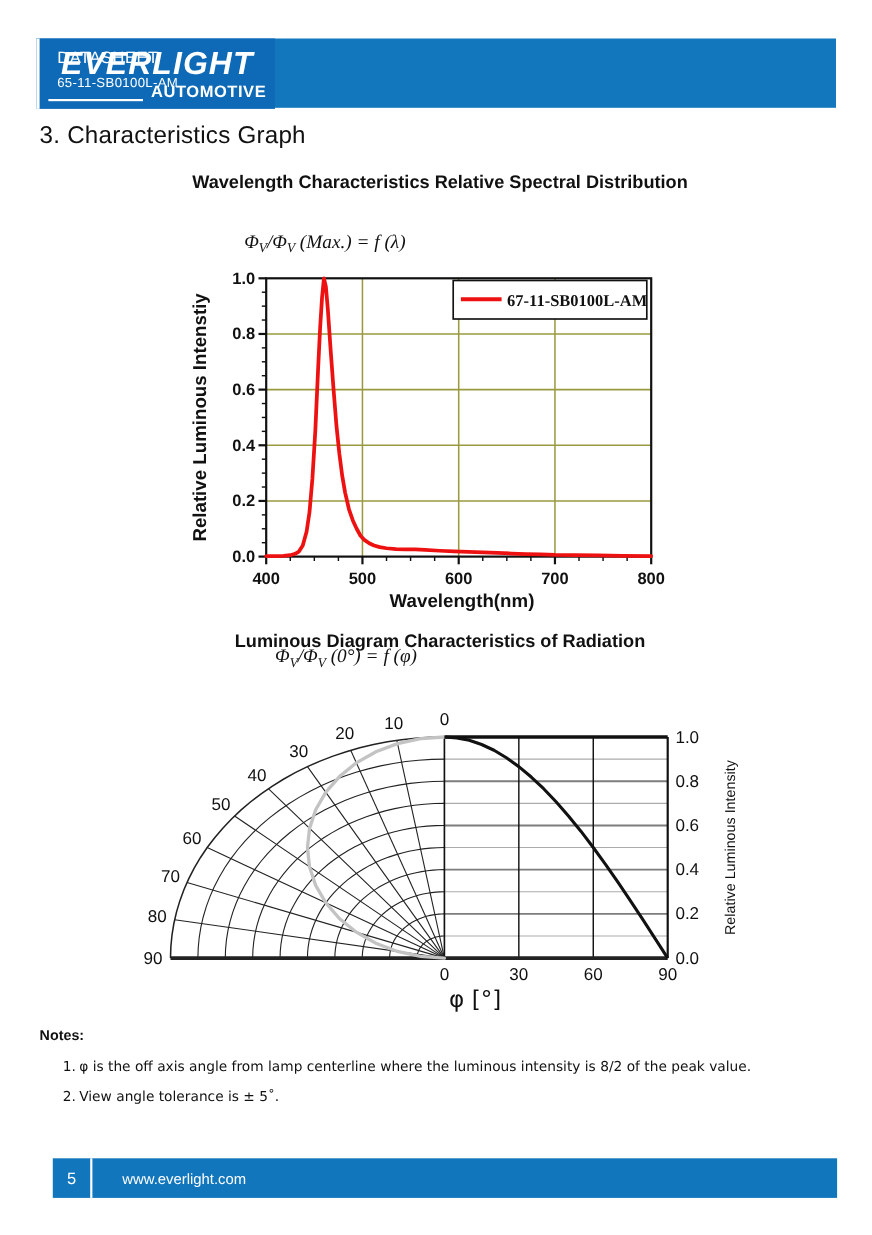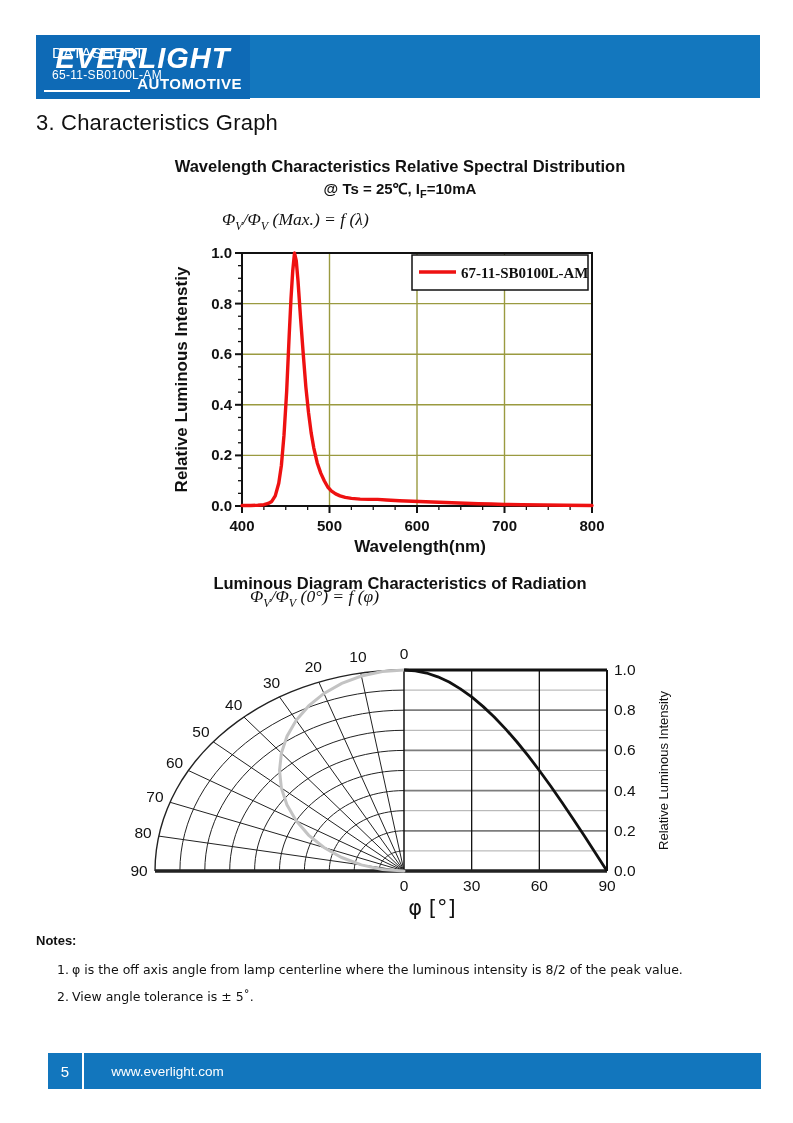--- a/index.html
+++ b/index.html
@@ -55,21 +55,20 @@
         <span class="logo-sub">AUTOMOTIVE</span>
       </div>
     </div>
   </div>
   <div class="abs hdr-doctype">DATASHEET</div>
   <div class="abs hdr-part">65-11-SB0100L-AM</div>
 
   <div class="abs h1">3. Characteristics Graph</div>
 
   <div class="abs c-title">Wavelength Characteristics Relative Spectral Distribution</div>
-  <div class="abs c-sub"><span>@ Ts = 25℃, I</span><sub>F</sub><span>=10mA</span></div>
   <div class="abs formula f1"><span>Φ</span><sub>V</sub><span>/Φ</span><sub>V</sub><span> (Max.) = f (λ)</span></div>
 
   <svg style="left:160px;top:244px;width:460px;height:320px" viewBox="160 244 460 320">
       <line x1="329.5" y1="253" x2="329.5" y2="506" stroke="#9A9A40" stroke-width="1.4"></line>
       <line x1="417" y1="253" x2="417" y2="506" stroke="#9A9A40" stroke-width="1.4"></line>
       <line x1="504.5" y1="253" x2="504.5" y2="506" stroke="#9A9A40" stroke-width="1.4"></line>
       <line x1="242" y1="455.4" x2="592" y2="455.4" stroke="#9A9A40" stroke-width="1.4"></line>
       <line x1="242" y1="404.8" x2="592" y2="404.8" stroke="#9A9A40" stroke-width="1.4"></line>
       <line x1="242" y1="354.20000000000005" x2="592" y2="354.20000000000005" stroke="#9A9A40" stroke-width="1.4"></line>
       <line x1="242" y1="303.6" x2="592" y2="303.6" stroke="#9A9A40" stroke-width="1.4"></line>

